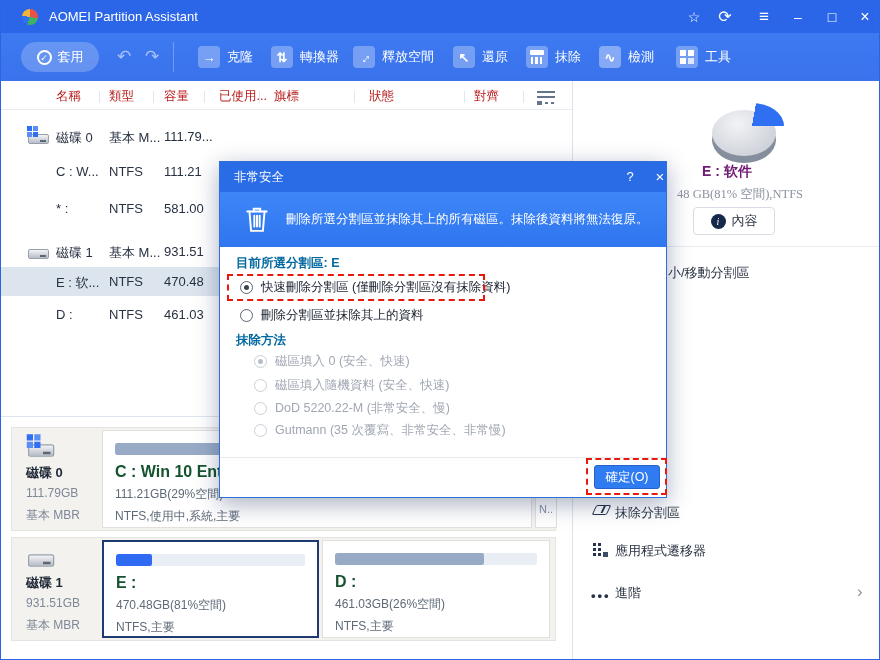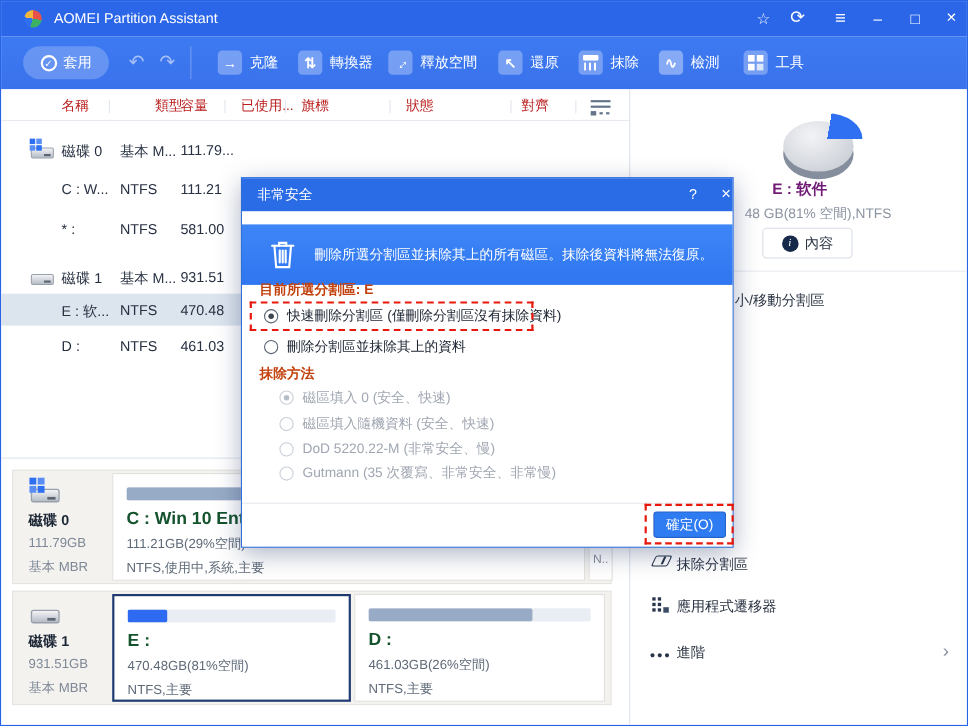--- a/index.html
+++ b/index.html
@@ -91,23 +91,23 @@
   .dots9 i:nth-child(7){left:10px;top:9px;width:5px;height:5px;background:#3c4c66}
   .dots3 { position:absolute; left:590px; top:587px; font-size:13px; letter-spacing:2px; color:#27344a; font-weight:bold; }
   .chev { position:absolute; left:856px; top:581px; font-size:17px; color:#8a93a0; }
 
   
   #dialog { position:absolute; left:218px; top:160px; width:448px; height:337px; background:#fff;
     border:1px solid #2f6fd8; box-shadow:0 6px 22px rgba(10,30,80,0.35); z-index:10; }
   .dlg-titlebar { position:absolute; left:0; top:0; width:100%; height:30px; background:#2a6ce6; }
   .dlg-title { position:absolute; left:14px; top:0; line-height:30px; color:#fff; font-size:12.5px; }
   .dlg-tbic { position:absolute; top:0; width:20px; height:30px; line-height:30px; text-align:center; color:#fff; font-size:13px; }
-  .dlg-banner { position:absolute; left:0; top:42px; width:100%; height:55px; background:linear-gradient(180deg,#3e86f7,#2f76f0); }
+  .dlg-banner { position:absolute; left:0; top:30px; width:100%; height:55px; background:linear-gradient(180deg,#3e86f7,#2f76f0); }
   .dlg-desc { position:absolute; left:66px; top:0; height:55px; display:flex; align-items:center; color:#fff; font-size:12.5px; }
-  .dlg-label { position:absolute; left:16px; font-size:12.5px; font-weight:bold; color:#c2410c; }
+  .dlg-label { position:absolute; left:16px; font-size:12.5px; font-weight:bold; color:#0369a1; }
   .opt { position:absolute; display:flex; align-items:center; gap:8px; font-size:12.5px; color:#1a2230; white-space:nowrap; }
   .opt.dis { color:#a0a7b2; }
   .radio { width:13px; height:13px; border-radius:50%; border:1.5px solid #5a6472; flex:0 0 auto; }
   .radio.sel::after { content:''; display:block; width:5px; height:5px; margin:2.5px; border-radius:50%; background:#3c4450; }
   .radio.dis { border-color:#c9cfd8; }
   .radio.dis.sel::after { background:#b7bec9; }
   .red-dash { position:absolute; border:2.5px dashed #e8180c; z-index:11; }
   .dlg-footline { position:absolute; left:0; top:295px; width:100%; height:1px; background:#e6e9ee; }
   .ok-btn { position:absolute; left:374px; top:303px; width:66px; height:24px; background:#2f7cf2; border:1px solid #2563c9;
     border-radius:3px; color:#fff; font-size:12.5px; text-align:center; line-height:22px; }
@@ -164,21 +164,21 @@
       <span class="tool-ic" style="background:rgba(255,255,255,0.38);">∿</span>
       <span>檢測</span>
     </div>
     <div class="tool-item" style="left:675px;">
       <span class="tool-ic gridic"></span>
       <span>工具</span>
     </div>
   </div>
 
   <div class="th" style="left:55px;">名稱</div>
-  <div class="th" style="left:108px;margin-left:32px;">類型</div>
+  <div class="th" style="left:108px;">類型</div>
   <div class="th" style="left:163px;">容量</div>
   <div class="th" style="left:218px;">已使用...</div>
   <div class="th" style="left:273px;">旗標</div>
   <div class="th" style="left:368px;">狀態</div>
   <div class="th" style="left:473px;">對齊</div>
   <div class="th-sep" style="left:98px;"></div>
   <div class="th-sep" style="left:152px;"></div>
   <div class="th-sep" style="left:203px;"></div>
   <div class="th-sep" style="left:258px;"></div>
   <div class="th-sep" style="left:353px;"></div>
@@ -285,21 +285,21 @@
       <div class="p-fs">NTFS,主要</div>
     </div>
   </div>
 
   <div class="pie">
     <div class="rim"></div>
       <div class="face"></div>
       <div class="slice"></div>
   </div>
   <div class="sb-title" style="top:162px;">E : 软件</div>
-  <div class="sb-info" style="left:676px;top:185px;">48 GB(81% 空間),NTFS</div>
+  <div class="sb-info" style="left:676px;top:185px;font-family:Liberation Serif, serif;">48 GB(81% 空間),NTFS</div>
   <div class="props-btn">
     <span class="info-ic">i</span>
     <span>內容</span>
   </div>
   <div class="sb-div"></div>
 
   <div class="sb-item" style="left:667px;top:263px;">小/移動分割區</div>
   <div class="eraser"></div>
   <div class="sb-item" style="left:614px;top:503px;">抹除分割區</div>
   <div class="dots9">

